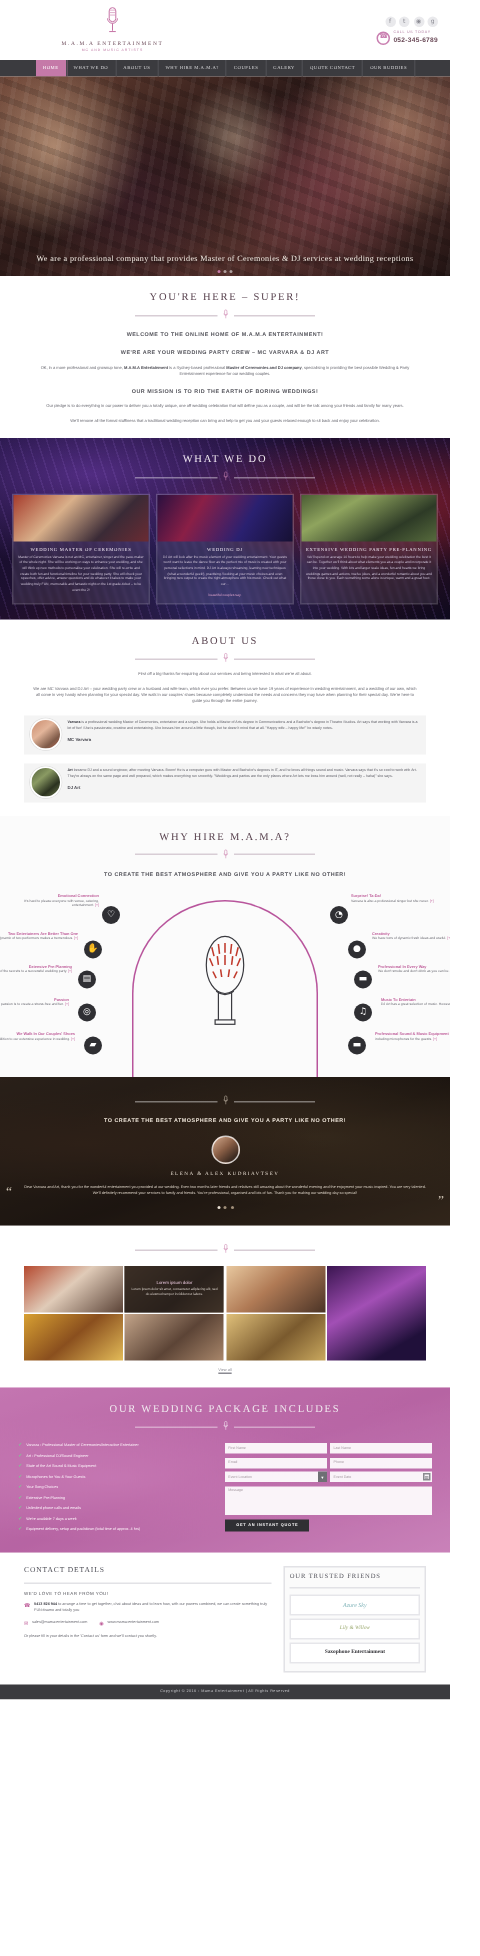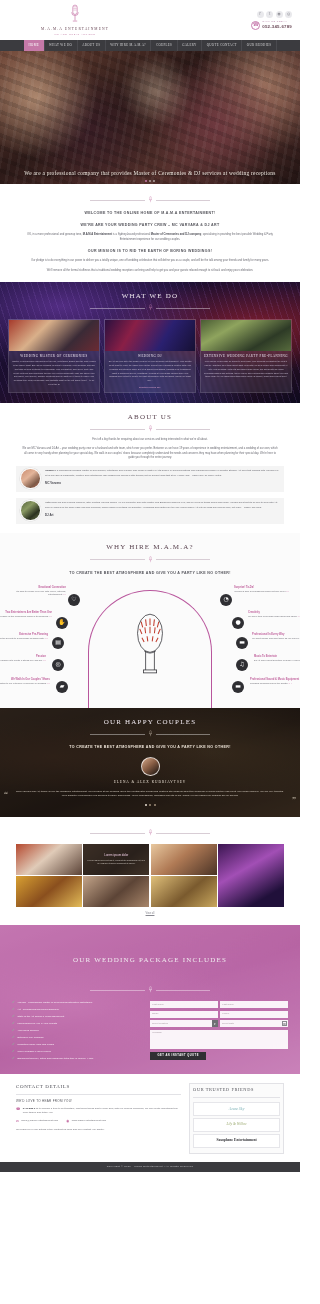--- a/index.html
+++ b/index.html
@@ -248,21 +248,21 @@
 
   
   .pkg {
     position: relative; padding: 9px 0 10px; overflow: hidden;
     background:
       radial-gradient(ellipse at 25% 55%, rgba(215,140,195,.55), transparent 50%),
       radial-gradient(ellipse at 75% 45%, rgba(190,110,175,.5), transparent 52%),
       linear-gradient(160deg,#c77ab4,#b3609f 50%,#cf8cc0);
   }
   .pkg::after{content:"";position:absolute;inset:0;background:rgba(190,110,170,.32);}
-  .pkg > * { position: relative; z-index: 2; margin-top: 21px; }
+  .pkg > * { position: relative; z-index: 2; }
   .pkg-body { display: flex; gap: 7px; padding: 0 12px; margin-top: 7px; }
   .pkg-list { flex: 1; }
   .pkg-li { display: flex; gap: 2.5px; align-items: flex-start; margin-bottom: 3.4px; }
   .tick { color: #6fdb8e; font-size: 3.5px; line-height: 1; font-family:"DejaVu Sans",sans-serif;}
   .pkg-li span.t { font-size: 2.5px; color: #fdf4fa; line-height: 1.45; }
   .pkg-form { flex: 1.05; }
   .frow { display: flex; gap: 2.5px; margin-bottom: 2.5px; }
   .fin {
     flex: 1; height: 7px; background: rgba(255,255,255,.92);
     border: none; font-size: 2.4px; color: #9a8f96; padding: 0 2px;
@@ -366,20 +366,21 @@
 <div class="hero">
   <div class="hero-caption">We are a professional company that provides Master of Ceremonies &amp; DJ services at wedding receptions</div>
   <div class="hero-slider-dots">
     <span class="hero-dot on"></span>
     <span class="hero-dot"></span>
     <span class="hero-dot"></span>
   </div>
 </div>
 
 <div class="sec">
+  <div class="sec-title serif">YOU'RE HERE – SUPER!</div>
   <div class="divider">
     <span class="ln"></span>
     <span class="mic">
       <svg viewBox="0 0 24 40">
         <rect x="8" y="3" width="8" height="16" rx="4" fill="none" stroke="#c46fa3" stroke-width="1.6"></rect>
         <path d="M6 15 a6 6 0 0 0 12 0" fill="none" stroke="#c46fa3" stroke-width="1.6"></path>
         <line x1="12" y1="21" x2="12" y2="31" stroke="#c46fa3" stroke-width="1.6"></line>
       </svg>
     </span>
     <span class="ln"></span>
@@ -557,21 +558,20 @@
 
     <div class="feat right" style="right:-14px; top:96px;">
       <div class="feat-ttl">Professional Sound &amp; Music Equipment</div>
       <div class="feat-txt"><span>including microphones for the guests.</span> <a>[+]</a></div>
     </div>
     <div class="dot-ic" style="right:56px; top:99px;">▬</div>
   </div>
 </div>
 
 <div class="couples">
-  <div class="sec-title serif light">OUR HAPPY COUPLES</div>
   <div class="divider light">
     <span class="ln"></span>
     <span class="mic">
       <svg viewBox="0 0 24 40">
         <rect x="8" y="3" width="8" height="16" rx="4" fill="none" stroke="#ddd0c0" stroke-width="1.6"></rect>
         <path d="M6 15 a6 6 0 0 0 12 0" fill="none" stroke="#ddd0c0" stroke-width="1.6"></path>
         <line x1="12" y1="21" x2="12" y2="31" stroke="#ddd0c0" stroke-width="1.6"></line>
       </svg>
     </span>
     <span class="ln"></span>

